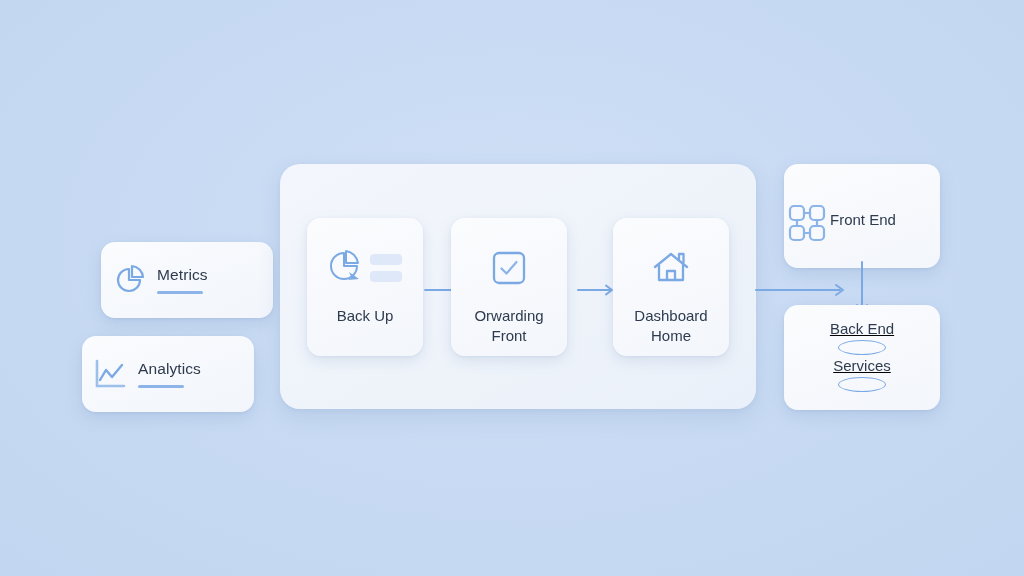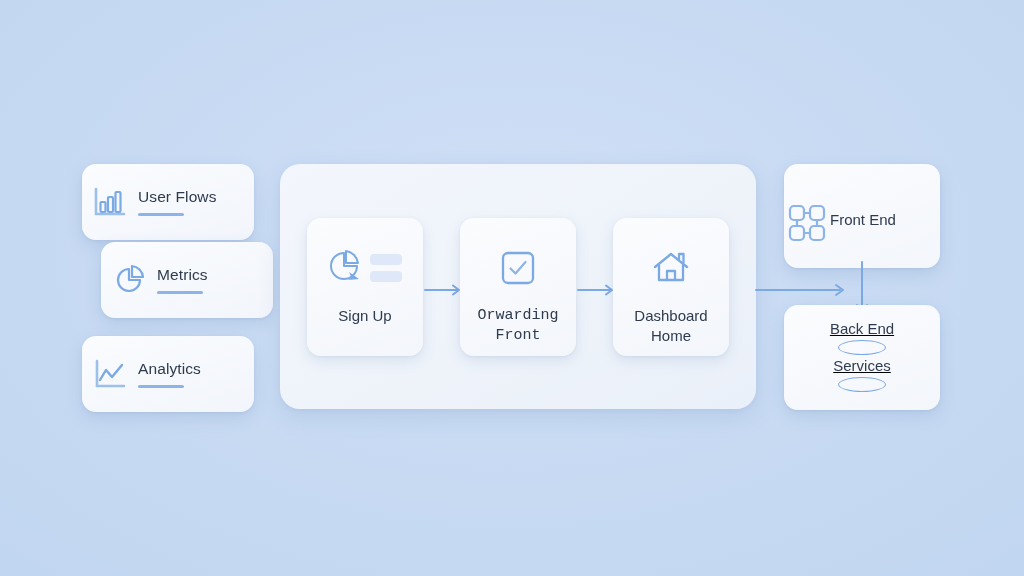--- a/index.html
+++ b/index.html
@@ -102,21 +102,21 @@
   }
   .flow-card .flow-label {
     margin-top: 16px;
     text-align: center;
     font-size: 15px;
     line-height: 1.3;
     color: #2e3b4e;
     padding: 0 6px;
   }
   #flow-card-signup    { left: 27px;  }
-  #flow-card-onboard   { left: 180px; font-family: Liberation Mono, monospace; }
+  #flow-card-onboard   { left: 171px; }
   #flow-card-dashboard { left: 333px; }
 
   .flow-arrow {
     position: absolute;
     top: 119px;
     width: 40px;
     height: 14px;
   }
   #flow-arrow-1 { left: 145px; }
   #flow-arrow-2 { left: 298px; }
@@ -186,34 +186,20 @@
     height: 62px;
   }
 
   svg { display: block; overflow: visible; }
 </style>
 </head>
 <body>
 
 <div id="stage">
 
-  <div class="card side-card" id="side-userflows">
-    <div class="icon-wrap">
-      <svg width="34" height="32" viewBox="0 0 34 32" fill="none">
-        <path d="M3 3 V28 H31" stroke="#9cc0ea" stroke-width="2.6" stroke-linecap="round"></path>
-        <rect x="7.5" y="16" width="5" height="10" rx="1" stroke="#7ba9e4" stroke-width="2.2" fill="none"></rect>
-        <rect x="15" y="11" width="5" height="15" rx="1" stroke="#7ba9e4" stroke-width="2.2" fill="none"></rect>
-        <rect x="22.5" y="6" width="5" height="20" rx="1" stroke="#7ba9e4" stroke-width="2.2" fill="none"></rect>
-      </svg>
-    </div>
-    <div class="label-wrap">
-      <div class="side-label">User Flows</div>
-      <div class="side-underline"></div>
-    </div>
-  </div>
 
   <div class="card side-card" id="side-metrics">
     <div class="icon-wrap">
       <svg width="34" height="34" viewBox="0 0 34 34" fill="none">
         <path d="M17 6 a11 11 0 1 0 11 11 h-11 z" stroke="#7ba9e4" stroke-width="2.2" fill="none" stroke-linejoin="round"></path>
         <path d="M20 3 a12 12 0 0 1 11 11 h-11 z" stroke="#7ba9e4" stroke-width="2.2" fill="none" stroke-linejoin="round"></path>
       </svg>
     </div>
     <div class="label-wrap">
       <div class="side-label">Metrics</div>
@@ -239,21 +225,21 @@
     <div class="flow-card" id="flow-card-signup">
       <div class="flow-icon">
         <svg width="78" height="42" viewBox="0 0 78 42" fill="none">
           <path d="M18 6 a13 13 0 1 0 13 13 h-13 z" stroke="#7ba9e4" stroke-width="2" fill="none" stroke-linejoin="round"></path>
           <path d="M20 4 a14 14 0 0 1 12 12 h-12 z" stroke="#7ba9e4" stroke-width="2" fill="none" stroke-linejoin="round"></path>
           <path d="M33 32 L23 25 L25.5 30.5 L22 33 Z" fill="#7ba9e4"></path>
           <rect x="44" y="7" width="32" height="11" rx="4" fill="#dfe8f8"></rect>
           <rect x="44" y="24" width="32" height="11" rx="4" fill="#dfe8f8"></rect>
         </svg>
       </div>
-      <div class="flow-label">Sign Up</div>
+      <div class="flow-label">Back Up</div>
     </div>
 
     <div class="flow-arrow" id="flow-arrow-1">
       <svg width="40" height="14" viewBox="0 0 40 14" fill="none">
         <path d="M0 7 H32" stroke="#7ba9e4" stroke-width="2" stroke-linecap="round"></path>
         <path d="M28 2.5 L34 7 L28 11.5" stroke="#7ba9e4" stroke-width="2" fill="none" stroke-linecap="round" stroke-linejoin="round"></path>
       </svg>
     </div>
 
     <div class="flow-card" id="flow-card-onboard">

